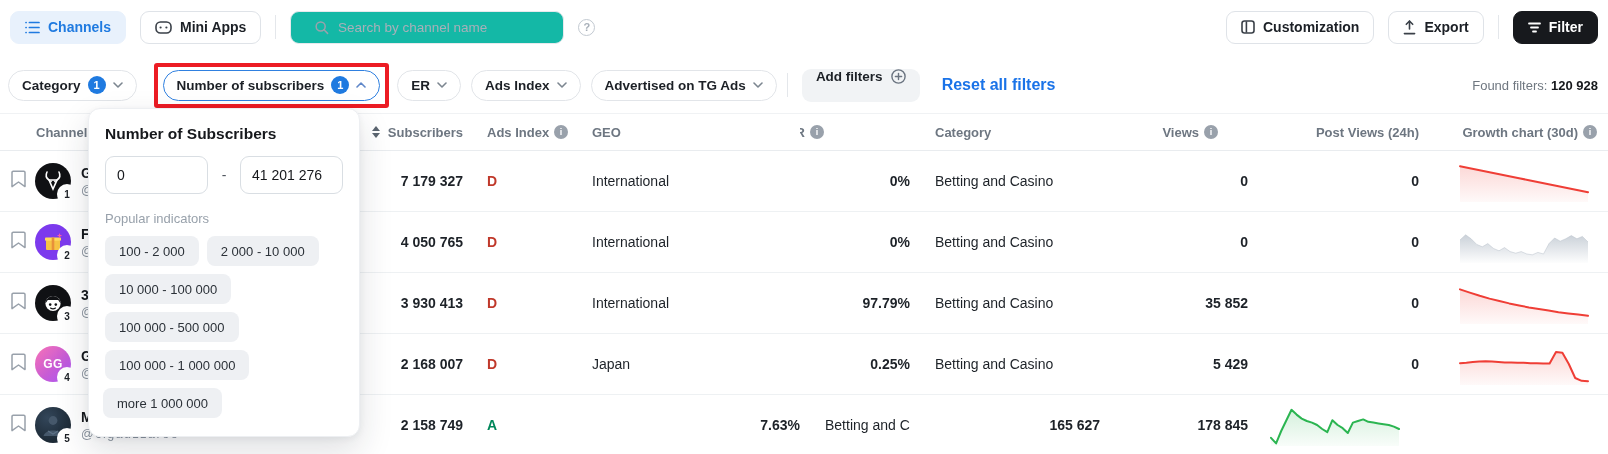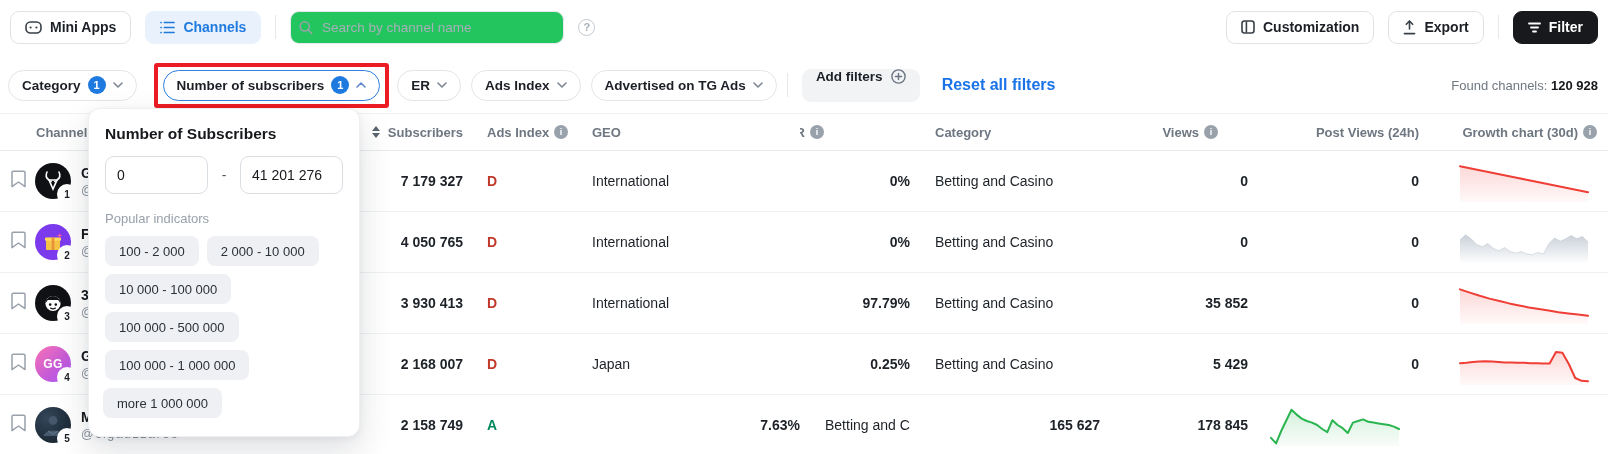--- a/index.html
+++ b/index.html
@@ -9,22 +9,22 @@
 
   
   .topbar { position:absolute; top:0; left:0; right:0; height:54px; display:flex; align-items:center; padding:0 10px; }
   .tb-left, .tb-right { display:flex; align-items:center; gap:14px; }
   .tb-right { margin-left:auto; }
   .btn { display:flex; align-items:center; gap:8px; height:33px; padding:0 14px; border-radius:9px;
          border:1px solid #dfe3e8; background:#fff; font-size:14px; font-weight:600; color:#1c2026; cursor:pointer; white-space:nowrap; }
   .btn-channels { background:#e8f1fc; border-color:#e8f1fc; color:#1f7ae0; }
   .btn-filter { background:#17191d; border-color:#17191d; color:#fff; }
   .vdiv { width:1px; height:24px; background:#e4e7eb; }
-  .search { display:flex; align-items:center; gap:9px; width:274px; height:33px; padding:0 8px;
-            background:#22c55e; border:1px solid #e6e9ed; border-radius:9px; }
+  .search { display:flex; align-items:center; gap:9px; width:274px; height:33px; padding:0 24px;
+            background:#14b8a6; border:1px solid #e6e9ed; border-radius:9px; }
   .search input { border:none; outline:none; background:transparent; font-family:inherit; font-size:13.5px; color:#30343a; width:100%; }
   .search input::placeholder { color:#a8b0b9; }
   .help-circle { width:17px; height:17px; border-radius:50%; border:1.5px solid #c2c9d1; color:#a8b0b9;
                  font-size:11px; font-weight:700; display:flex; align-items:center; justify-content:center; }
 
   
   .filterbar { position:absolute; top:62px; left:0; right:0; height:46px; display:flex; align-items:center; padding:0 8px; }
   .pill { display:flex; align-items:center; gap:7px; height:31px; padding:0 13px; border:1px solid #e2e5e9;
           border-radius:16px; background:#fff; font-size:13.5px; font-weight:600; color:#1c2026; cursor:pointer; white-space:nowrap; margin-right:10px; }
   .pill.active { border:1.5px solid #2f80e0; margin-right:0; }
@@ -92,41 +92,41 @@
 
   .sorticon { display:inline-flex; flex-direction:column; gap:2px; margin-right:3px; }
 </style>
 </head>
 <body>
 
 <div class="page">
 
   <div class="topbar">
     <div class="tb-left">
-      <div class="btn">
-        <svg width="17" height="13" viewBox="0 0 17 13">
-            <rect x="1" y="1" width="15" height="11" rx="4.5" fill="none" stroke="#3a4048" stroke-width="1.6"></rect>
-            <circle cx="5.6" cy="6.5" r="1.1" fill="#3a4048"></circle>
-            <circle cx="11.4" cy="6.5" r="1.1" fill="#3a4048"></circle>
-          </svg>
-        <span>Mini Apps</span>
-      </div>
       <div class="btn btn-channels">
         <svg width="15" height="13" viewBox="0 0 15 13">
             <g stroke="#1f7ae0" stroke-width="1.7" stroke-linecap="round">
               <line x1="4.4" y1="1.5" x2="14" y2="1.5"></line>
               <line x1="4.4" y1="6.5" x2="14" y2="6.5"></line>
               <line x1="4.4" y1="11.5" x2="14" y2="11.5"></line>
               <line x1="1" y1="1.5" x2="1.1" y2="1.5"></line>
               <line x1="1" y1="6.5" x2="1.1" y2="6.5"></line>
               <line x1="1" y1="11.5" x2="1.1" y2="11.5"></line>
             </g>
           </svg>
         <span>Channels</span>
       </div>
+      <div class="btn">
+        <svg width="17" height="13" viewBox="0 0 17 13">
+            <rect x="1" y="1" width="15" height="11" rx="4.5" fill="none" stroke="#3a4048" stroke-width="1.6"></rect>
+            <circle cx="5.6" cy="6.5" r="1.1" fill="#3a4048"></circle>
+            <circle cx="11.4" cy="6.5" r="1.1" fill="#3a4048"></circle>
+          </svg>
+        <span>Mini Apps</span>
+      </div>
       <div class="vdiv"></div>
       <div class="search">
         <svg width="15" height="15" viewBox="0 0 15 15">
             <circle cx="6.3" cy="6.3" r="5" fill="none" stroke="#9aa2ac" stroke-width="1.7"></circle>
             <line x1="10" y1="10" x2="14" y2="14" stroke="#9aa2ac" stroke-width="1.7" stroke-linecap="round"></line>
           </svg>
         <input type="text" placeholder="Search by channel name" style="">
       </div>
       <div class="help-circle">?</div>
     </div>
@@ -201,21 +201,21 @@
     <div class="btn-addfilters">
       <span>Add filters</span>
       <svg width="15" height="15" viewBox="0 0 15 15">
           <circle cx="7.5" cy="7.5" r="6.6" fill="none" stroke="#6b7480" stroke-width="1.4"></circle>
           <line x1="7.5" y1="4.4" x2="7.5" y2="10.6" stroke="#6b7480" stroke-width="1.4" stroke-linecap="round"></line>
           <line x1="4.4" y1="7.5" x2="10.6" y2="7.5" stroke="#6b7480" stroke-width="1.4" stroke-linecap="round"></line>
         </svg>
     </div>
     <span class="link-reset">Reset all filters</span>
     <div class="found">
-      <span>Found channels:</span>
+      <span>Found filters:</span>
       <b>120 928</b>
     </div>
   </div>
 
   <div class="tablewrap">
     <div class="thead">
       <div class="cell"></div>
       <div class="cell h-channel">Channel Name</div>
       <div class="cell h-right">
         <span class="sorticon">

